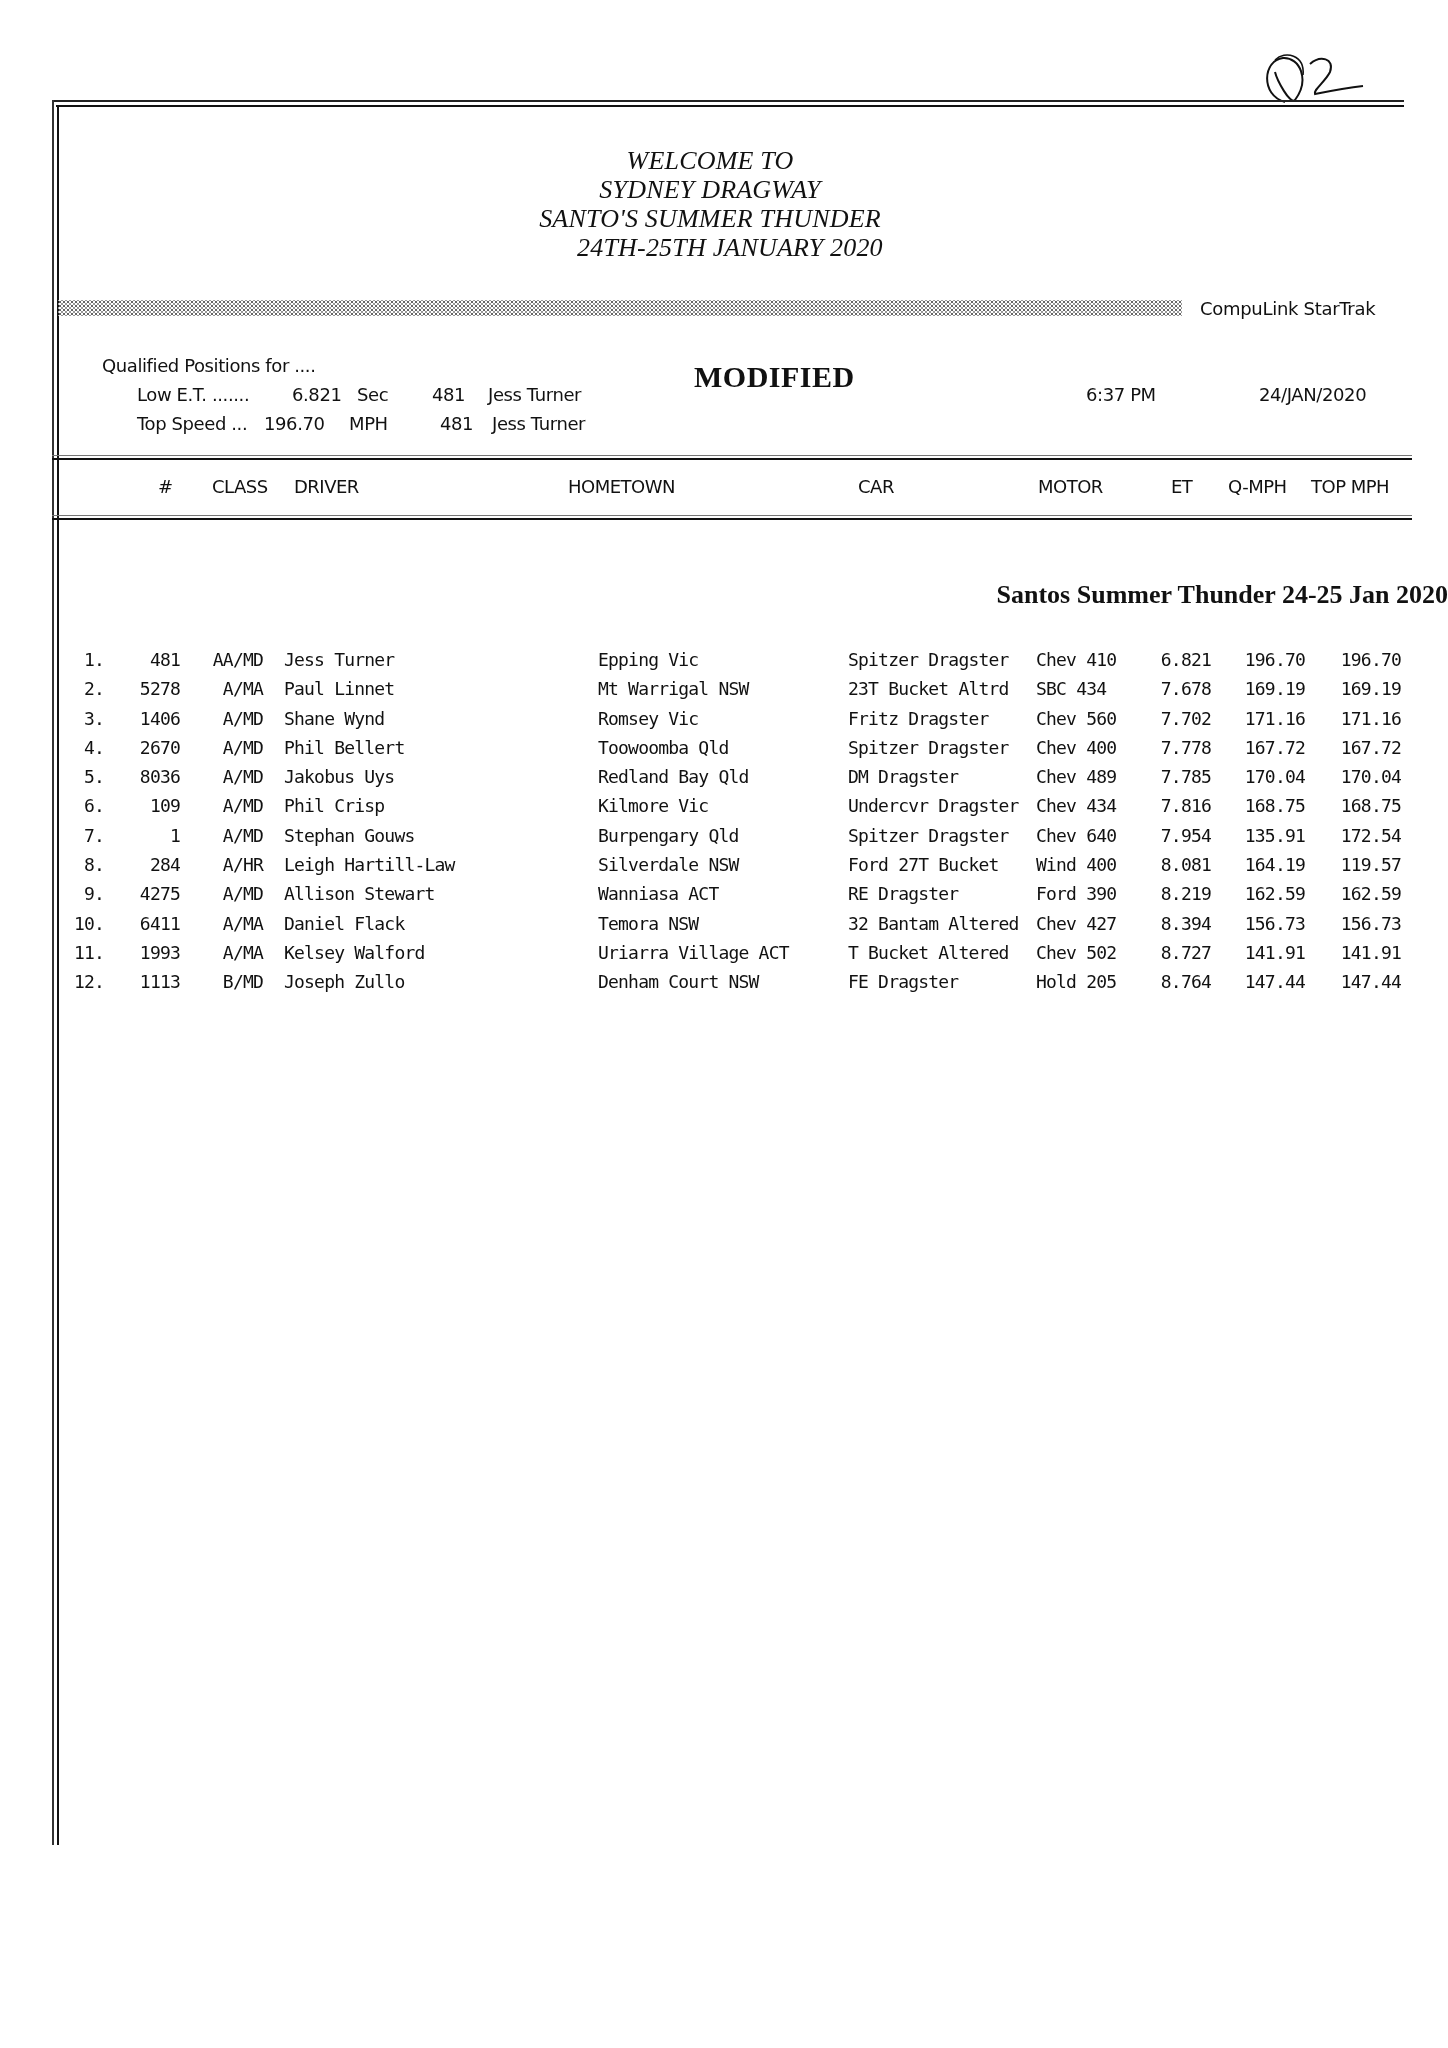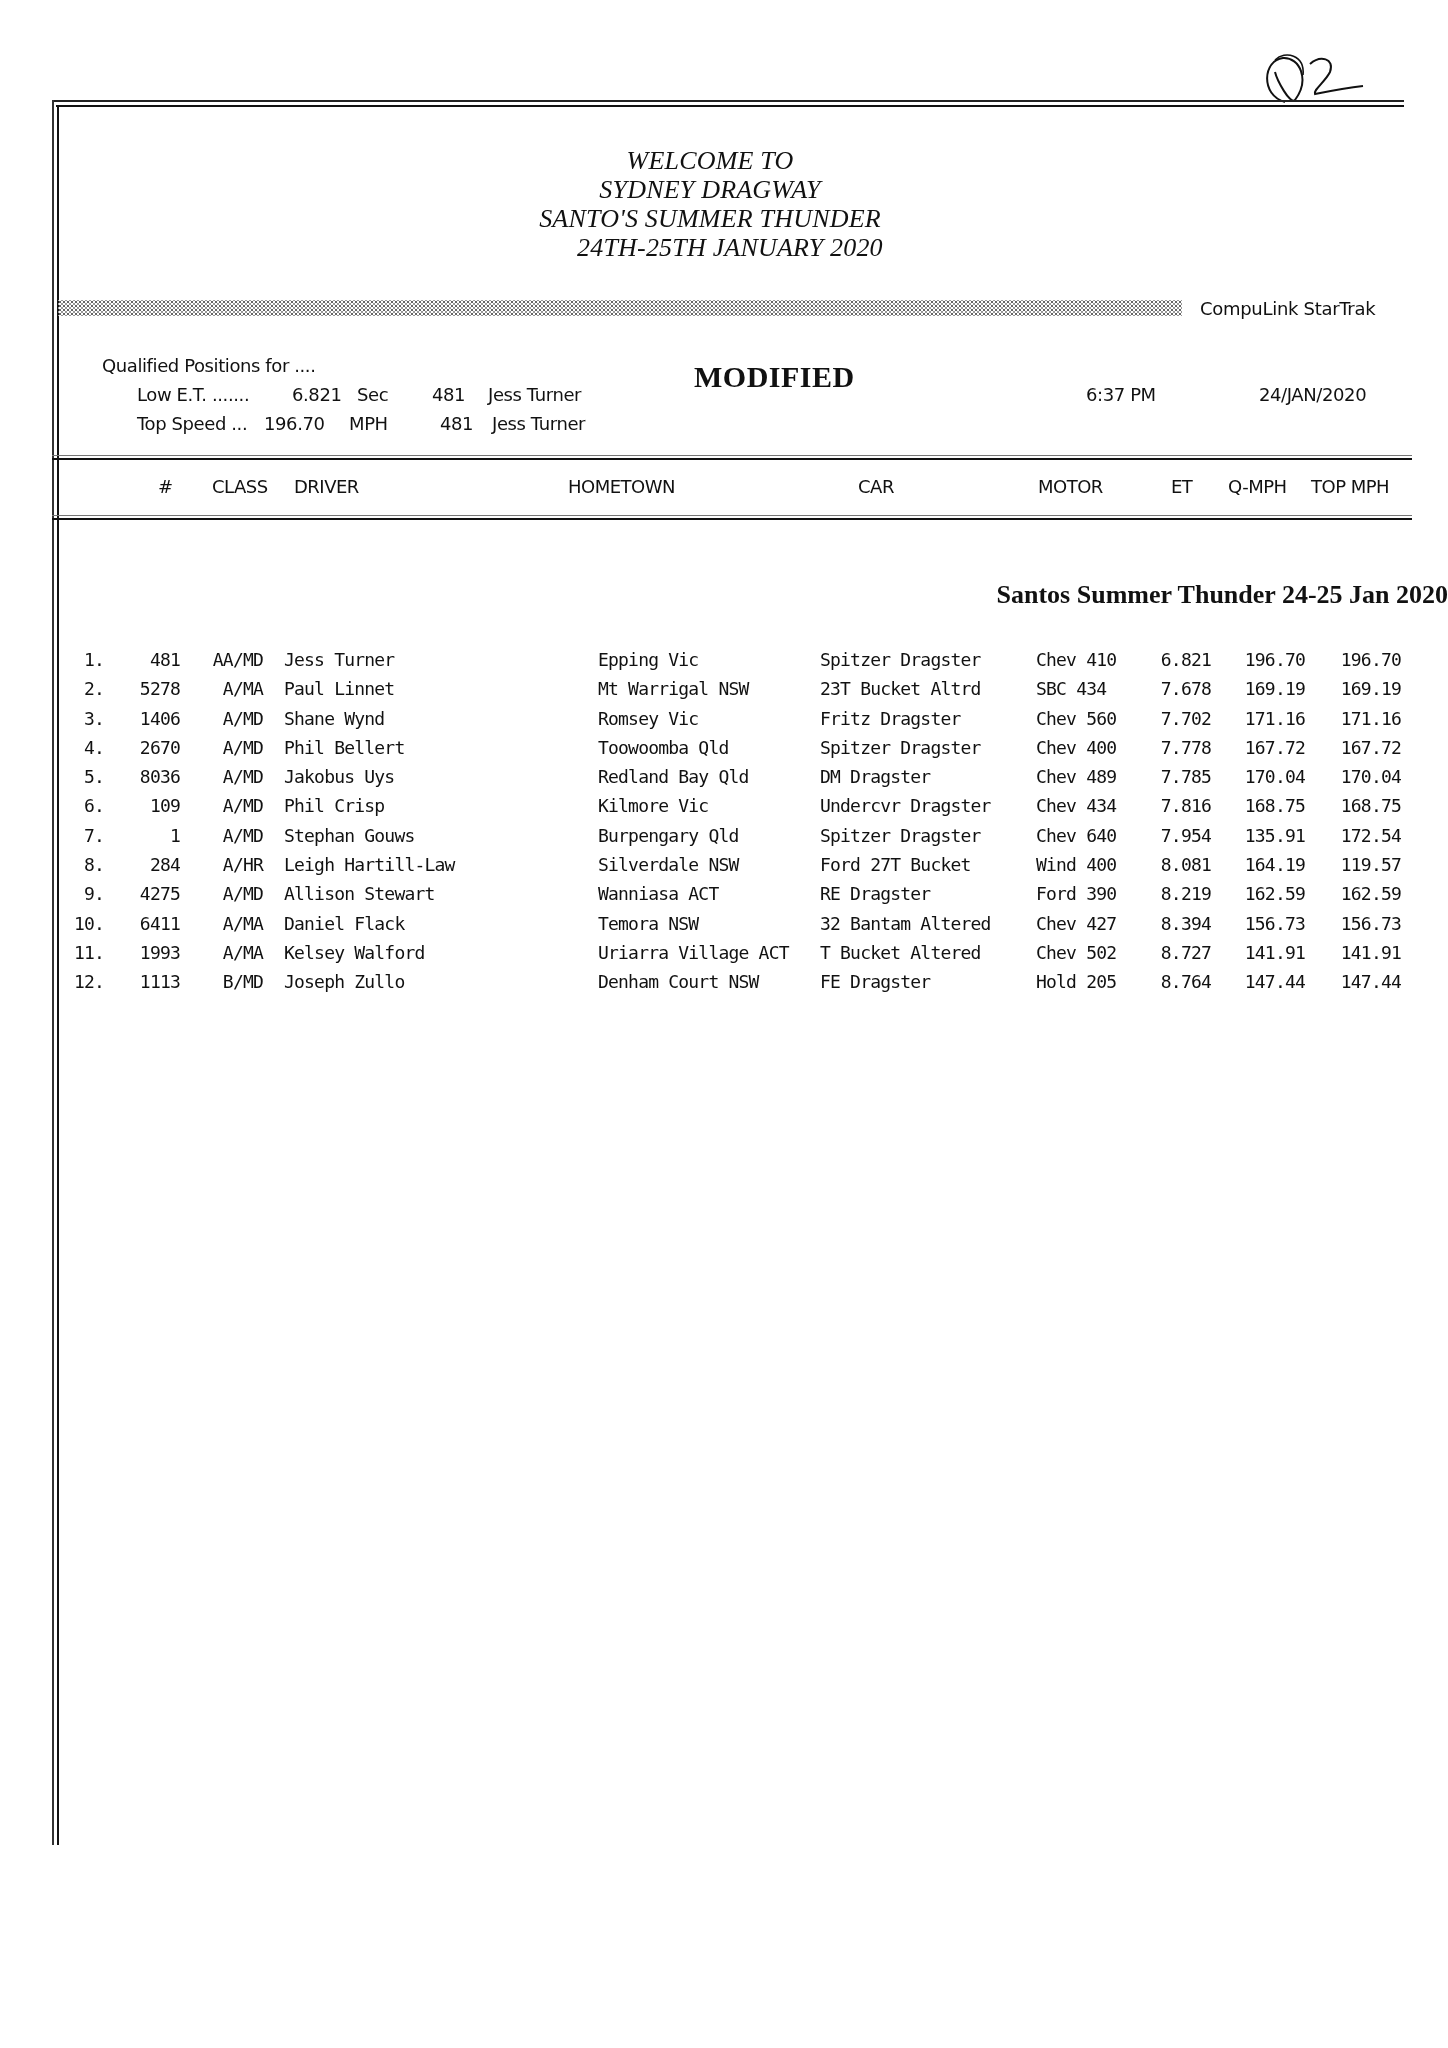--- a/index.html
+++ b/index.html
@@ -32,21 +32,21 @@
     font-family:"Liberation Serif", serif; font-weight:bold; font-size:26px; }
 
   .rows { position:absolute; left:0; top:648px; width:1448px; }
   .row { position:relative; height:29.3px; font-family:"DejaVu Sans Mono", "Liberation Mono", monospace; font-size:18px; letter-spacing:-0.8px; }
   .row span { position:absolute; top:0; line-height:24px; }
   .c-pos { left:60px; width:44px; text-align:right; }
   .c-num { left:120px; width:60px; text-align:right; }
   .c-cls { left:195px; width:68px; text-align:right; }
   .c-drv { left:284px; }
   .c-home { left:598px; }
-  .c-car { left:820px; }
+  .c-car { left:848px; }
   .c-mot { left:1036px; }
   .c-et { left:1120px; width:91px; text-align:right; }
   .c-q { left:1210px; width:95px; text-align:right; }
   .c-top { left:1305px; width:96px; text-align:right; }
 </style>
 </head>
 <body>
 
 <div class="hand" title="">
   <svg width="120" height="60" viewBox="0 0 120 60">

